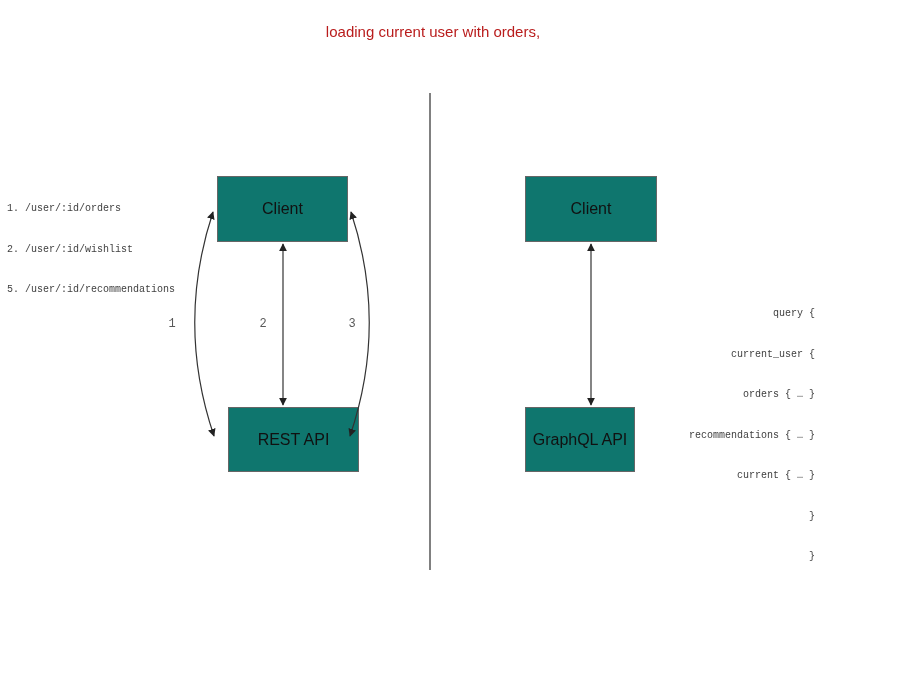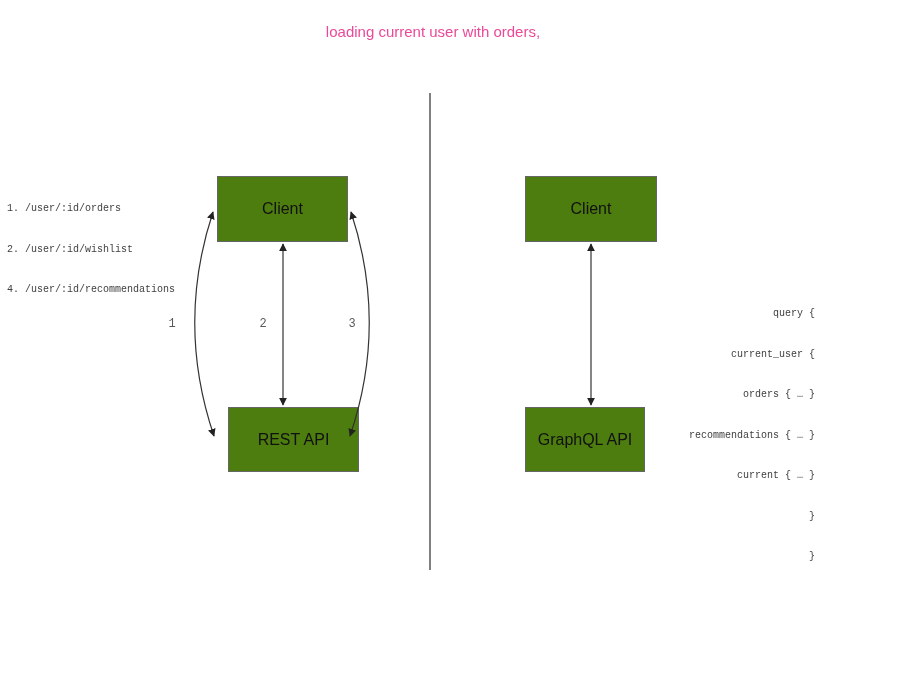--- a/index.html
+++ b/index.html
@@ -3,34 +3,34 @@
 <meta charset="utf-8">
 <style>
   html,body{margin:0;padding:0;}
   body{
     width:917px;height:689px;position:relative;background:#ffffff;
     font-family:"Liberation Sans",sans-serif;overflow:hidden;
   }
   .abs{position:absolute;}
   .title{
     top:22px;left:0;width:866px;text-align:center;
-    font-size:15px;line-height:19px;color:#ec4899;
+    font-size:15px;line-height:19px;color:#b91c1c;
   }
   .divider{
     left:429px;top:93px;width:2px;height:477px;background:#808080;
   }
   .node{
-    width:131px;height:66px;background:#4d7c0f;border:1.5px solid #666666;
+    width:131px;height:66px;background:#0f766e;border:1.5px solid #666666;
     display:flex;align-items:center;justify-content:center;
     font-size:16px;color:#111111;box-sizing:border-box;
   }
   .node.rest-client{left:217px;top:176px;}
   .node.rest-api{left:228px;top:407px;height:65px;}
   .node.gql-client{left:525px;top:176px;width:132px;}
-  .node.gql-api{left:525px;top:407px;width:120px;height:65px;}
+  .node.gql-api{left:525px;top:407px;width:110px;height:65px;}
   .mono{
     font-family:"Liberation Mono",monospace;
     font-size:10px;line-height:13.5px;color:#3f3f3f;white-space:pre;
   }
   .endpoints{left:7px;top:175px;}
   .query{left:665px;top:280px;text-align:right;}
   .arrow-label{
     width:16px;text-align:center;
     font-family:"Liberation Mono",monospace;
     font-size:12px;color:#595959;
@@ -45,21 +45,21 @@
 
 <div class="abs title">
   <div>loading current user with orders,</div>
 </div>
 
 <div class="abs divider"></div>
 
 <div class="abs mono endpoints">
   <div>1. /user/:id/orders</div>
   <div>2. /user/:id/wishlist</div>
-  <div>4. /user/:id/recommendations</div>
+  <div>5. /user/:id/recommendations</div>
 </div>
 
 <div class="abs node rest-client">
   <span>Client</span>
 </div>
 <div class="abs node rest-api">
   <span>REST API</span>
 </div>
 
 <div class="abs arrow-label lbl1">1</div>

